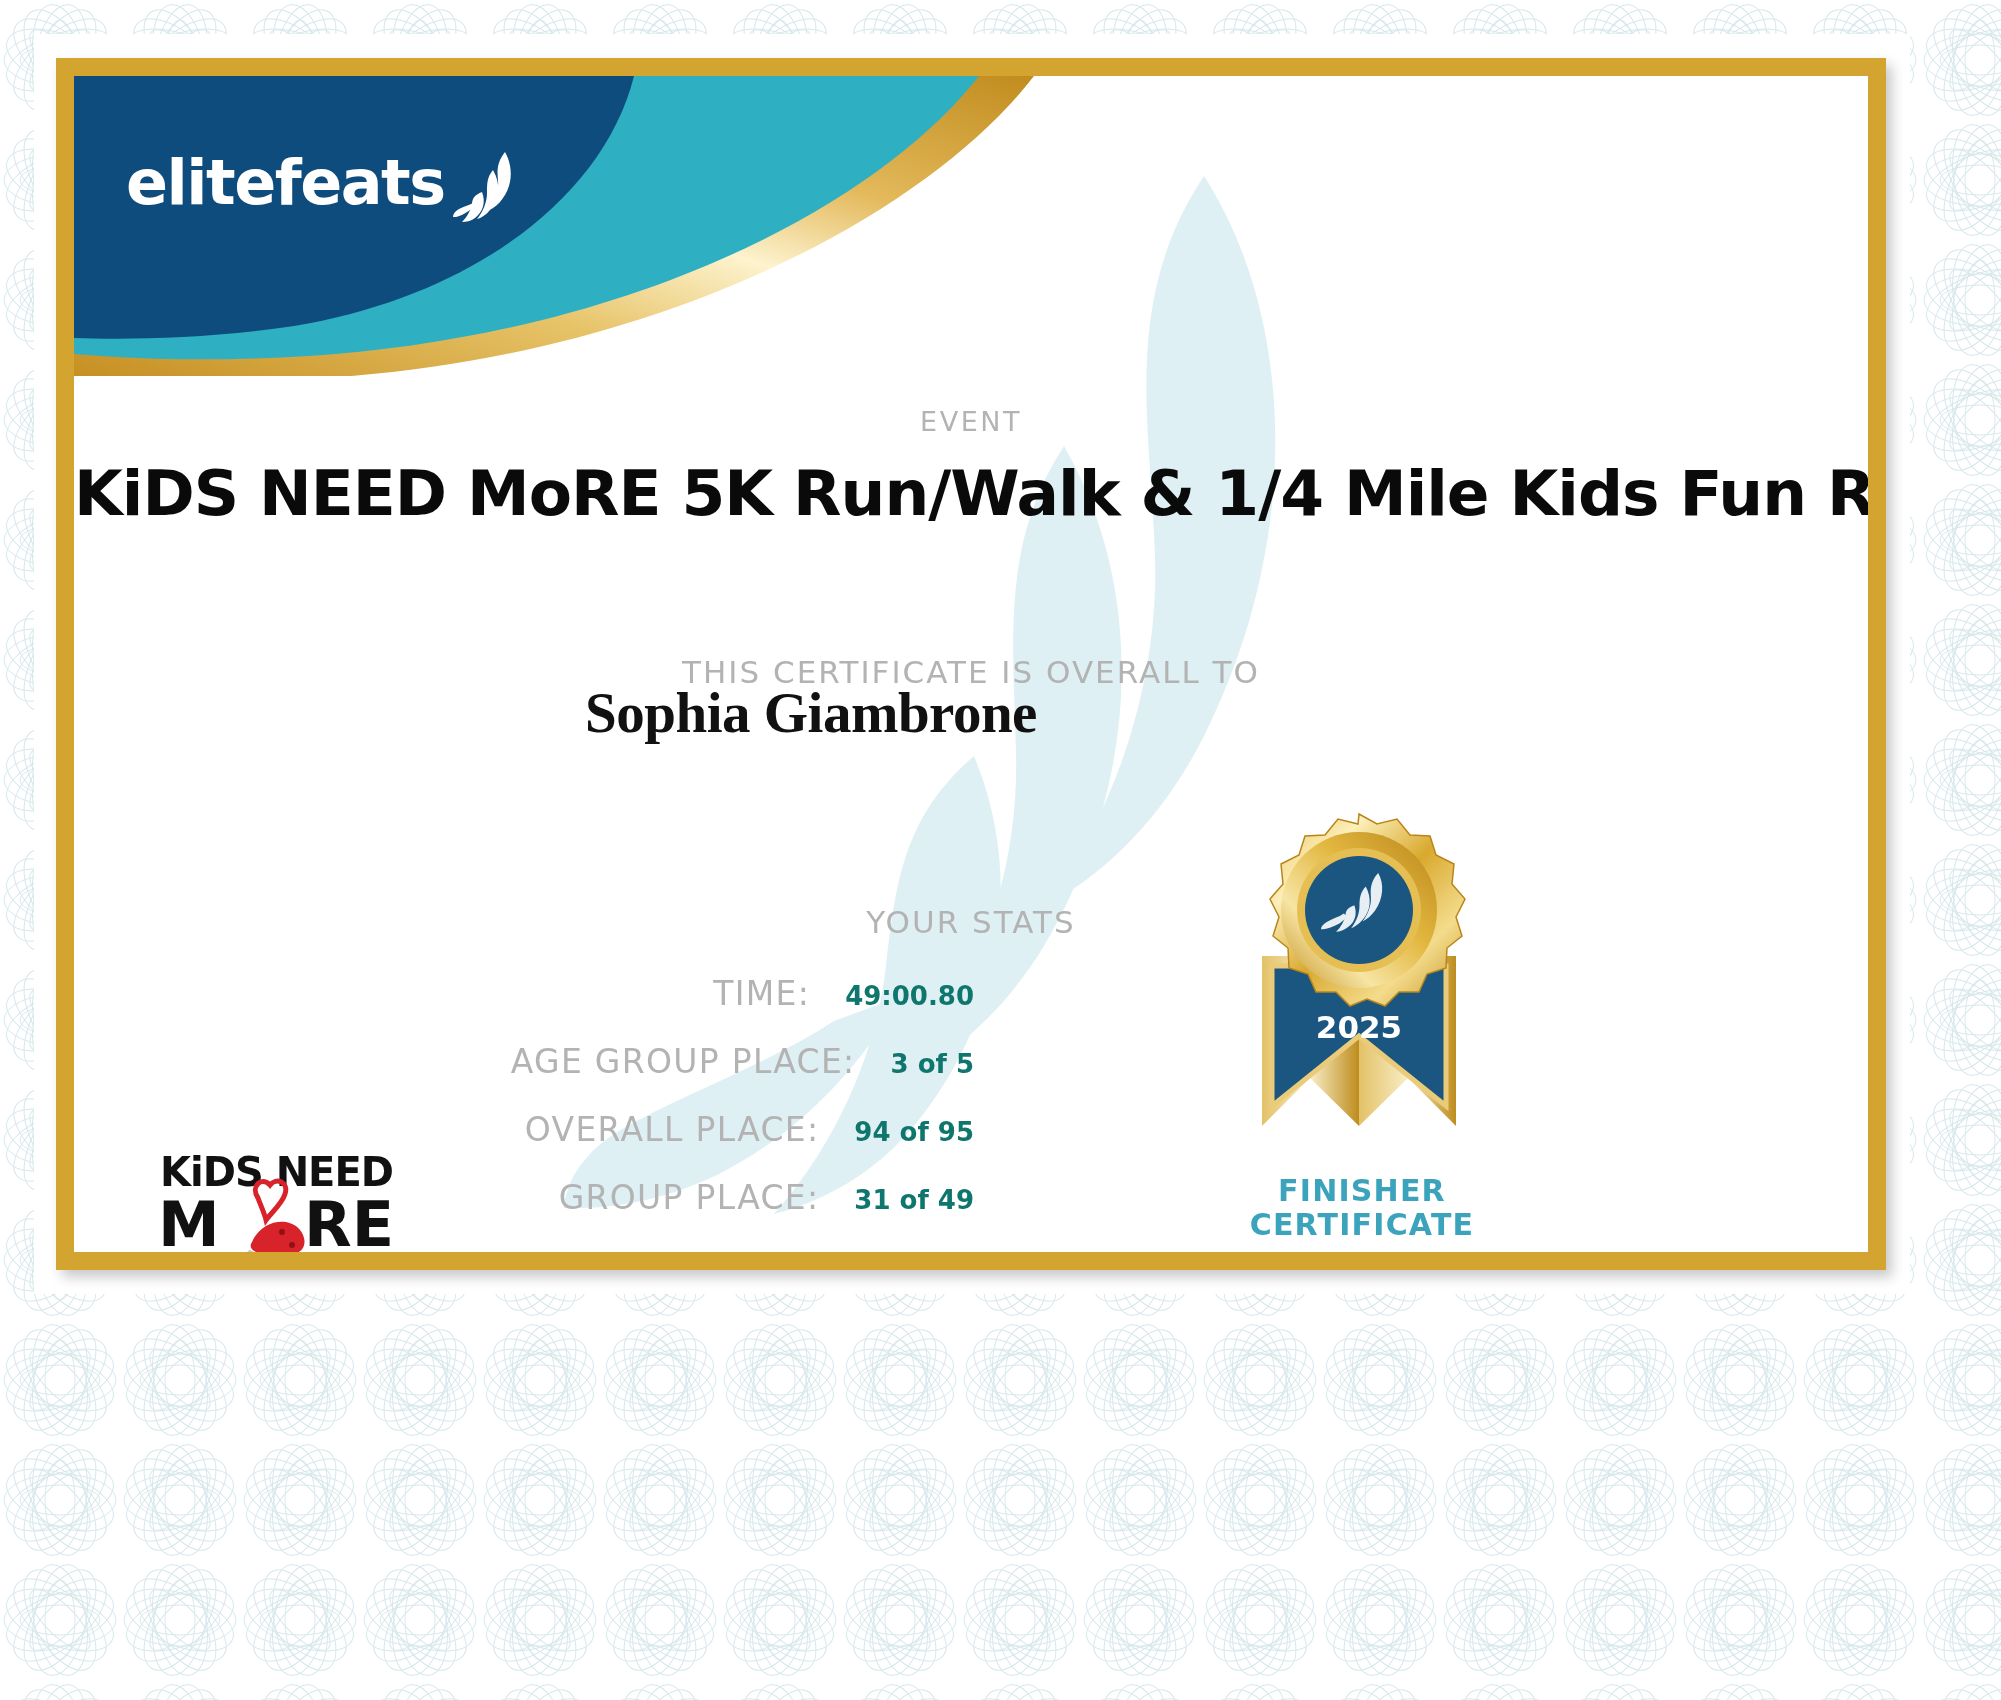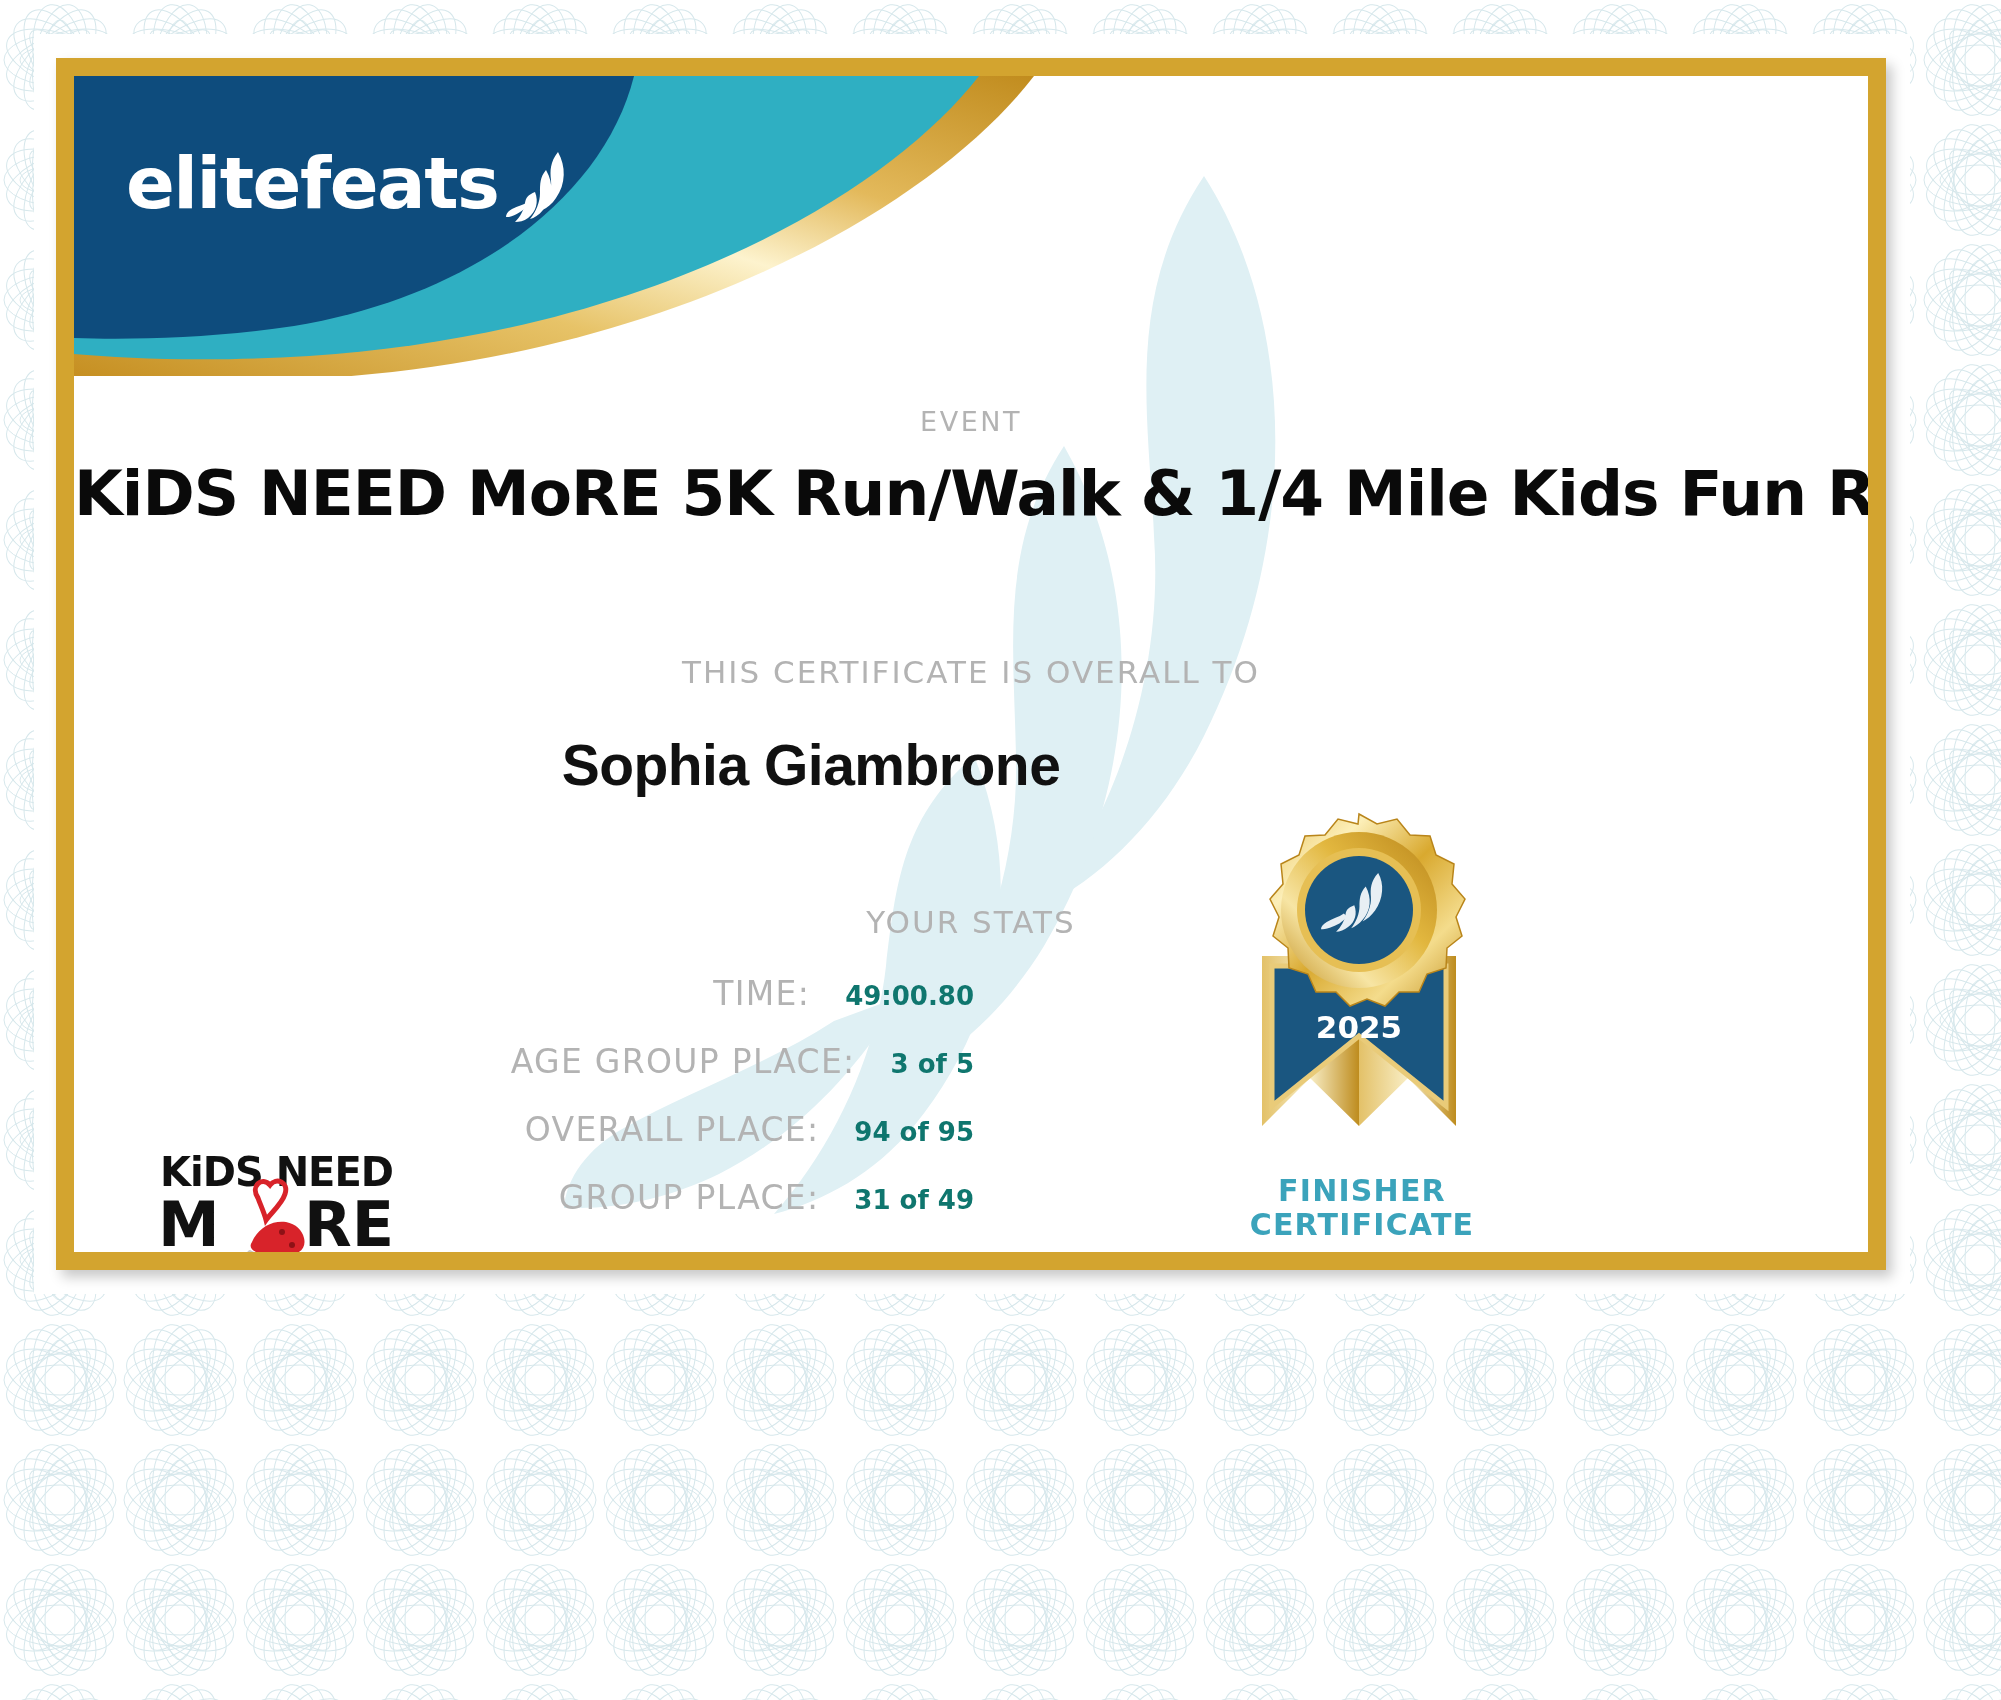--- a/index.html
+++ b/index.html
@@ -44,21 +44,21 @@
   .header-band svg{display:block;}
 
   .logo-wrap{
     position:absolute;
     left:52px;top:68px;
     display:flex;align-items:center;gap:6px;
     z-index:5;
   }
   .logo-text{
     color:#ffffff;
-    font-size:72px;
+    font-size:62px;
     font-weight:700;
     letter-spacing:-1.5px;
     line-height:1;
     font-family:"DejaVu Sans", sans-serif;
   }
   .logo-wing{width:70px;height:72px;margin-left:2px;margin-top:6px;}
 
   
   .watermark{
     position:absolute;
@@ -87,26 +87,26 @@
     font-size:63px;
     font-weight:700;
     color:#0a0a0a;
     font-family:"DejaVu Sans", sans-serif;
     letter-spacing:-1px;
     white-space:nowrap;
   }
 
   .awarded-label{position:absolute;left:0;top:578px;width:1794px;font-size:31px;letter-spacing:2px;}
   .recipient-name{
-    position:absolute;left:0;top:656px;width:1474px;
+    position:absolute;left:0;top:604px;width:1474px;
     text-align:center;
     font-size:57px;
     font-weight:700;
     color:#111;
-    font-family:Liberation Sans, sans-serif;
+    font-family:Liberation Serif, serif;
     letter-spacing:-0.5px;
   }
   .recipient-division{
     position:absolute;left:0;top:710px;width:1794px;
     text-align:center;
     font-size:40px;
     font-weight:400;
     color:#1a1a1a;
     font-family:"DejaVu Sans", sans-serif;
   }

